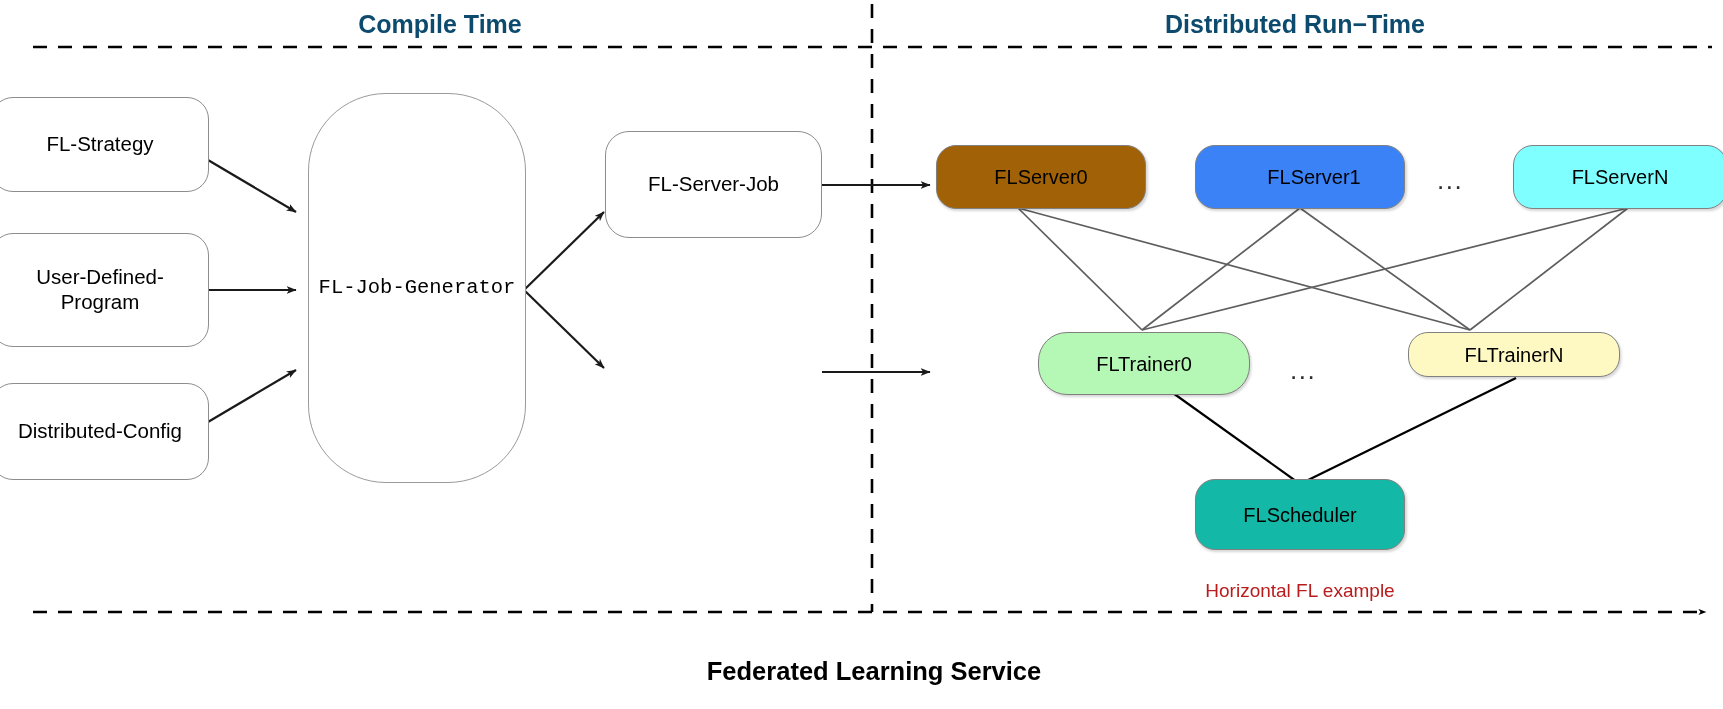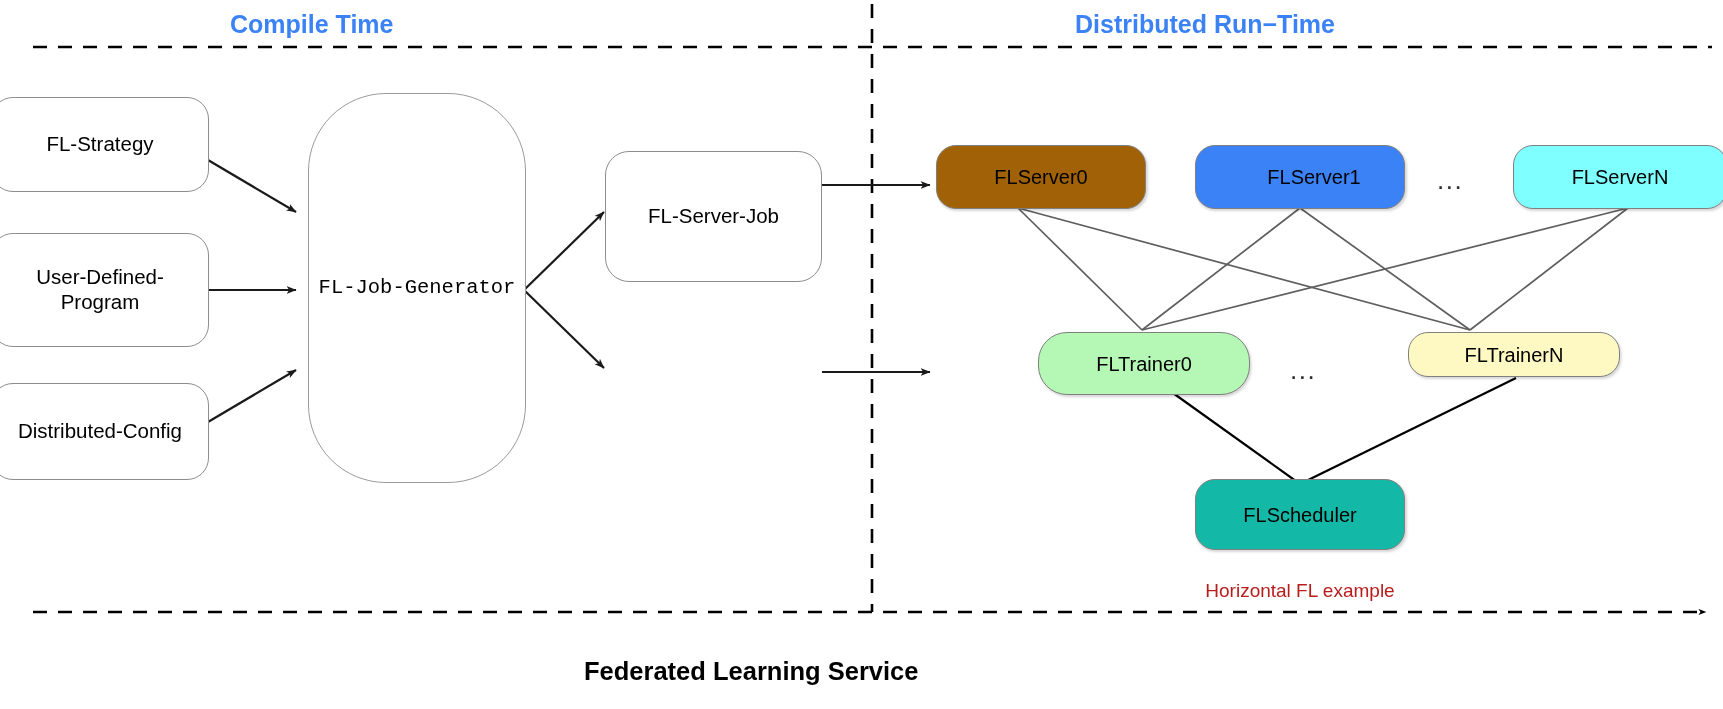--- a/index.html
+++ b/index.html
@@ -58,29 +58,30 @@
   .rt-node {
     border: 1.6px solid #808080;
     border-radius: 20px;
     font-size: 20px;
     box-shadow: 1.5px 2px 2.5px rgba(0,0,0,0.16);
   }
   .section-title {
     position: absolute;
     font-size: 25px;
     font-weight: bold;
-    color: #3b82f6;
-    text-align: left;
+    color: #0c4a6e;
+    text-align: center;
     white-space: nowrap;
   }
   .bottom-title {
     position: absolute;
     font-size: 25.5px;
     font-weight: bold;
     color: #000000;
+    text-align: center;
     white-space: nowrap;
   }
   .caption {
     position: absolute;
     font-size: 19px;
     color: #b91c1c;
     text-align: center;
     white-space: nowrap;
   }
   .dots {
@@ -170,21 +171,21 @@
   </div>
 
   <div class="node plain-node" style="left:-9px; top:383px; width:218px; height:97px;">
     <span>Distributed-Config</span>
   </div>
 
   <div class="node gen-node" style="left:308px; top:93px; width:218px; height:390px;font-family:Liberation Mono, monospace;">
     <span>FL-Job-Generator</span>
   </div>
 
-  <div class="node job-node" style="left:605px; top:131px; width:217px; height:131px;margin-top:20px;">
+  <div class="node job-node" style="left:605px; top:131px; width:217px; height:107px;">
     <span>FL-Server-Job</span>
   </div>
 
 
   <div class="node rt-node" style="left:936px; top:145px; width:210px; height:64px; background:#a16207;">
     <span>FLServer0</span>
   </div>
 
   <div class="node rt-node" style="left:1195px; top:145px; width:210px; height:64px; background:#3b82f6;padding-left:28px;">
     <span>FLServer1</span>

